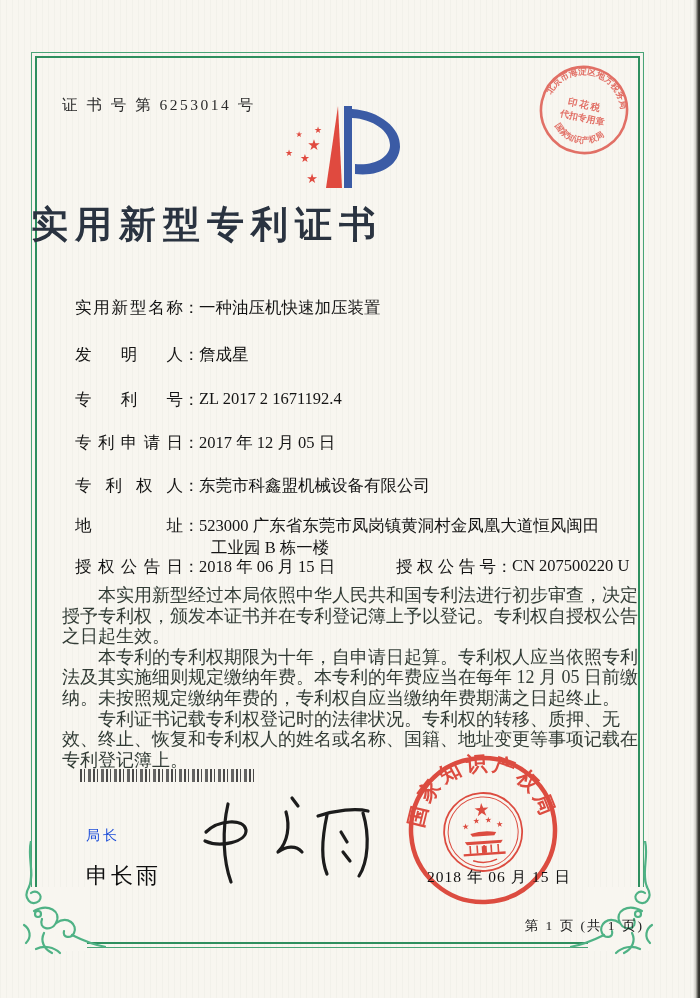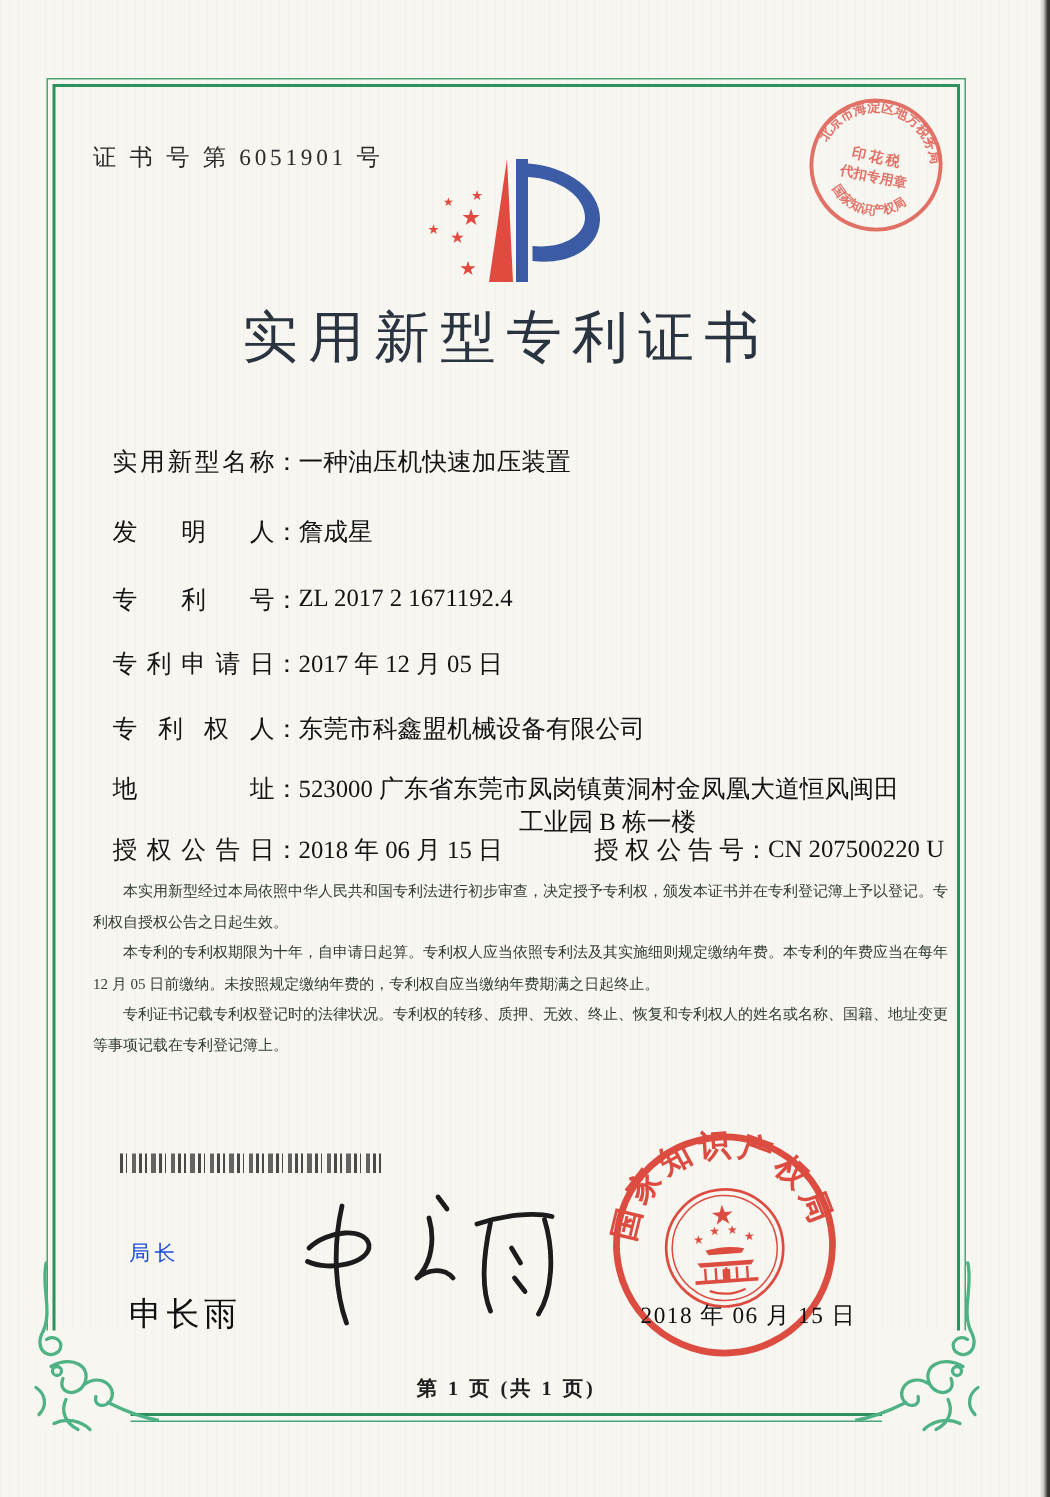--- a/index.html
+++ b/index.html
@@ -35,38 +35,38 @@
 
   .cert-no{
     position:absolute;left:62px;top:95px;
     font-size:15.5px;letter-spacing:2.5px;color:#2b2b2b;
   }
   .logo{position:absolute;left:278px;top:102px;}
   .tax-stamp{position:absolute;left:538px;top:64px;opacity:.92;}
 
   .title{
     position:absolute;left:31px;top:200px;width:613px;margin:0;
-    text-align:center;font-size:37px;font-weight:normal;
+    text-align:left;font-size:37px;font-weight:bold;
     letter-spacing:7px;color:#2a3340;
   }
 
   .frow{position:absolute;left:75px;width:560px;font-size:16.5px;color:#141414;}
   .flabel{
     display:inline-block;width:108px;
     text-align:justify;text-align-last:justify;vertical-align:top;
   }
   .fcolon{display:inline-block;vertical-align:top;width:16px;}
-  .fvalue{display:inline-block;vertical-align:top;max-width:430px;text-align:center;}
+  .fvalue{display:inline-block;vertical-align:top;max-width:430px;}
   .fvalue .line2{display:block;margin-left:12px;}
   .frow-right{position:absolute;left:273px;top:0;white-space:nowrap;}
   .frow-right .flabel{width:100px;margin-left:48px;}
 
   .paras{
     position:absolute;left:62px;top:585px;width:579px;
-    font-size:10px;line-height:20.6px;color:#323c36;
+    font-size:18px;line-height:20.6px;color:#323c36;
   }
   .paras p{margin:0;text-indent:2em;}
 
   .barcode{
     position:absolute;left:80px;top:769px;width:174px;height:13px;
     background:repeating-linear-gradient(90deg,
       #2b2b2b 0 2px,transparent 2px 4px,
       #2b2b2b 4px 5px,transparent 5px 8px,
       #4a4a4a 8px 11px,transparent 11px 13px);
     opacity:.85;
@@ -79,21 +79,21 @@
   .signature{position:absolute;left:190px;top:790px;}
 
   .authority-seal{position:absolute;left:406px;top:753px;opacity:.95;}
   .seal-date{
     position:absolute;left:427px;top:867px;z-index:5;
     font-size:15.5px;letter-spacing:1px;color:#101010;white-space:nowrap;
   }
 
   .footer{
     position:absolute;left:31px;top:917px;width:613px;
-    text-align:center;font-size:13.5px;letter-spacing:2px;color:#202020;font-weight:bold;
+    text-align:right;font-size:13.5px;letter-spacing:2px;color:#202020;
   }
 </style>
 </head>
 <body>
 
 <div class="paper-texture"></div>
 
 <div class="border-outer"></div>
 <div class="border-inner"></div>
 <div class="corner-backing backing-bl"></div>
@@ -119,21 +119,21 @@
     <path d="M20,70 C34,62 48,70 42,82 C37,91 24,88 28,78"></path>
     <path d="M42,82 C54,74 64,84 60,92 C57,98 48,97 50,90"></path>
     <path d="M58,94 C70,100 80,104 92,106"></path>
     <path d="M30,92 C26,100 30,108 38,112"></path>
     <path d="M10,84 C16,88 18,96 12,102"></path>
     <path d="M22,108 C30,104 40,106 46,112"></path>
     <circle cx="24" cy="73" r="3"></circle>
   </g>
 </svg>
 
-<div class="cert-no">证 书 号 第 6051901 号</div>
+<div class="cert-no">证 书 号 第 6253014 号</div>
 
 <svg class="logo" width="126" height="96" viewBox="0 0 126 96">
   <polygon points="60,4 48,86 64,86" fill="#e04a3f"></polygon>
   <polygon points="66,4 74,4 74,86 66,86" fill="#3b5ba5"></polygon>
   <path d="M74,7 C102,9 123,26 122,45 C121,64 101,75 77,72 L77,62 C97,64 112,55 112,43 C112,29 95,17 74,16 Z" fill="#3b5ba5"></path>
   <g fill="#e04a3f" font-family="'DejaVu Sans',sans-serif" text-anchor="middle">
     <text x="40" y="31" font-size="9">★</text>
     <text x="21" y="35" font-size="8">★</text>
     <text x="36" y="48" font-size="15">★</text>
     <text x="11" y="54" font-size="9">★</text>

